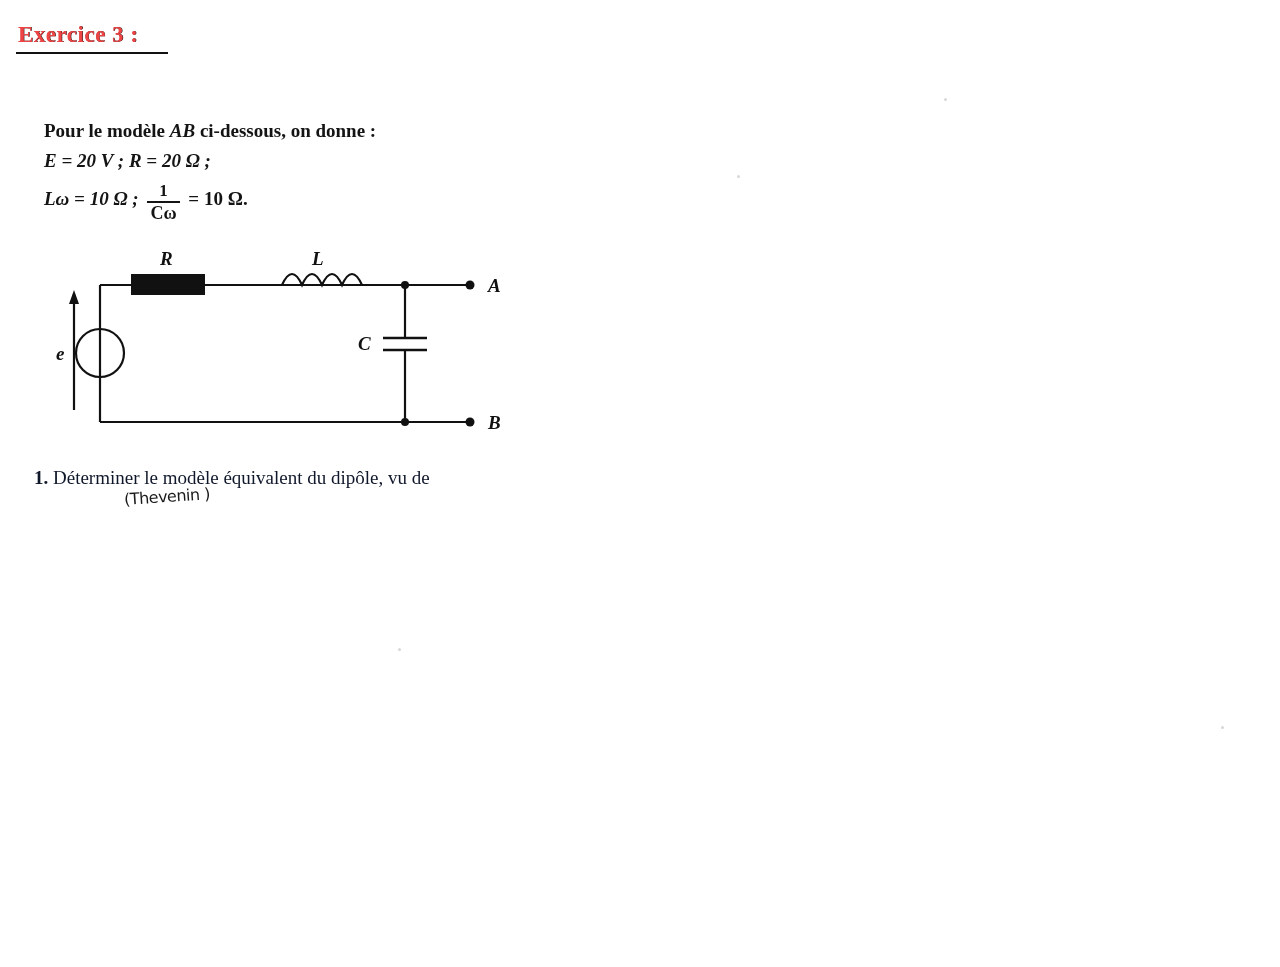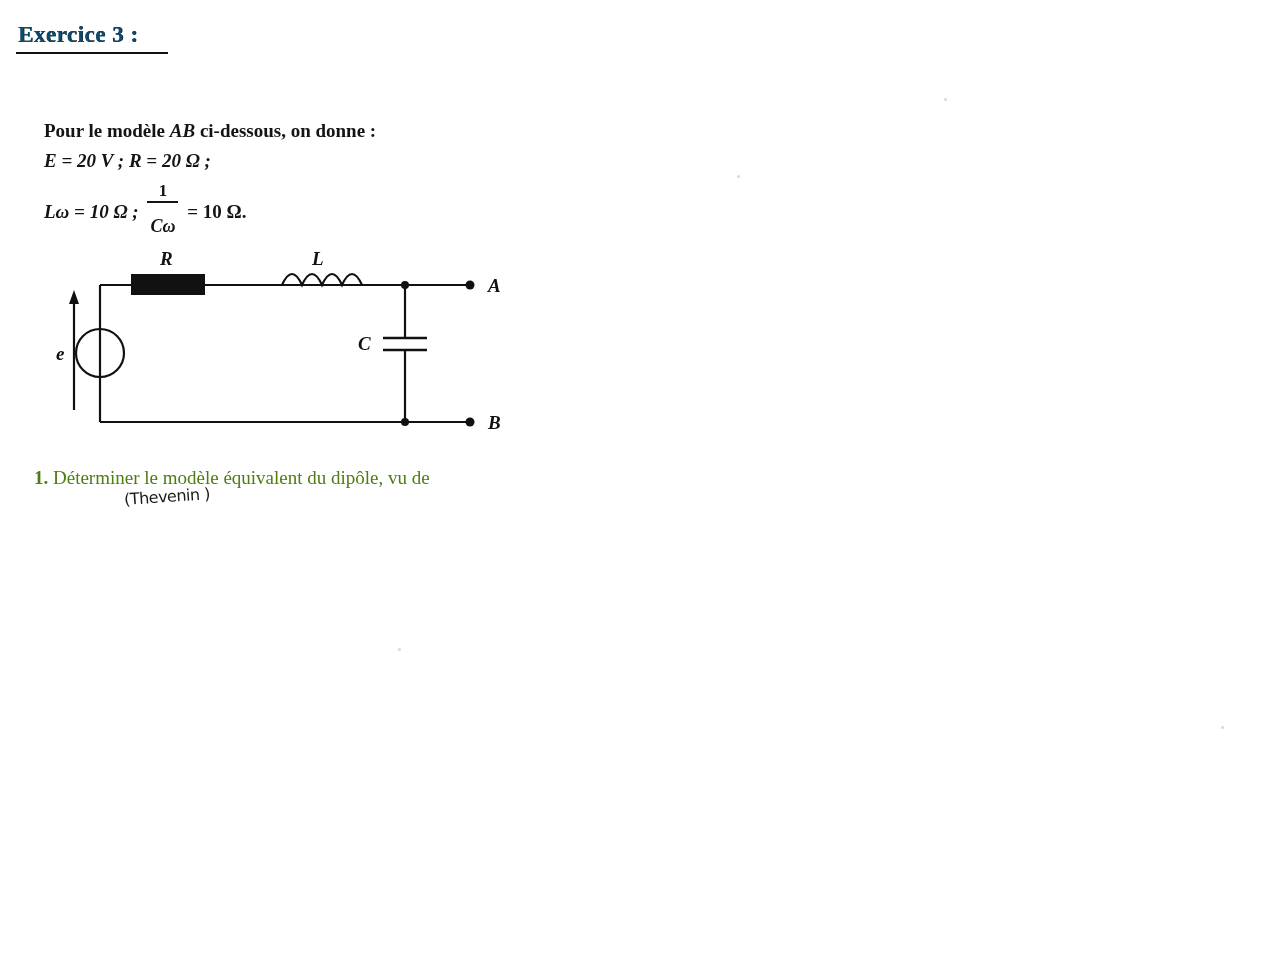--- a/index.html
+++ b/index.html
@@ -18,21 +18,21 @@
 
   
   #exercise-title {
     position: absolute;
     left: 18px;
     top: 22px;
     font-family: "Liberation Serif", serif;
     font-weight: bold;
     font-size: 23px;
     letter-spacing: 0.5px;
-    color: #0c4a6e;
+    color: #ef4444;
     text-shadow: 0.4px 0 0 #0d0d0d;
   }
   #exercise-title-rule {
     position: absolute;
     left: 16px;
     top: 52px;
     width: 152px;
     height: 2px;
     background: #111;
   }
@@ -67,22 +67,21 @@
     padding: 0 4px;
   }
   .frac .bar {
     display: block;
     border-top: 2px solid #141414;
     margin: 1px 0 1px 0;
   }
   .frac .den {
     display: block;
     font-size: 18px;
-    font-style: italic;
-    padding: 13px 3px;
+    padding: 0 3px;
   }
 
   
   #circuit {
     position: absolute;
     left: 40px;
     top: 240px;
     width: 520px;
     height: 210px;
   }
@@ -98,21 +97,21 @@
   }
 
   
   #questions {
     position: absolute;
     left: 34px;
     top: 462px;
     width: 520px;
     font-size: 19px;
     line-height: 31px;
-    color: #4d7c0f;
+    color: #0f172a;
   }
   #questions .q-line {
     white-space: nowrap;
   }
   #questions i { font-style: italic; }
   .qnum {
     font-weight: bold;
   }
   .justify-line {
     display: block;

